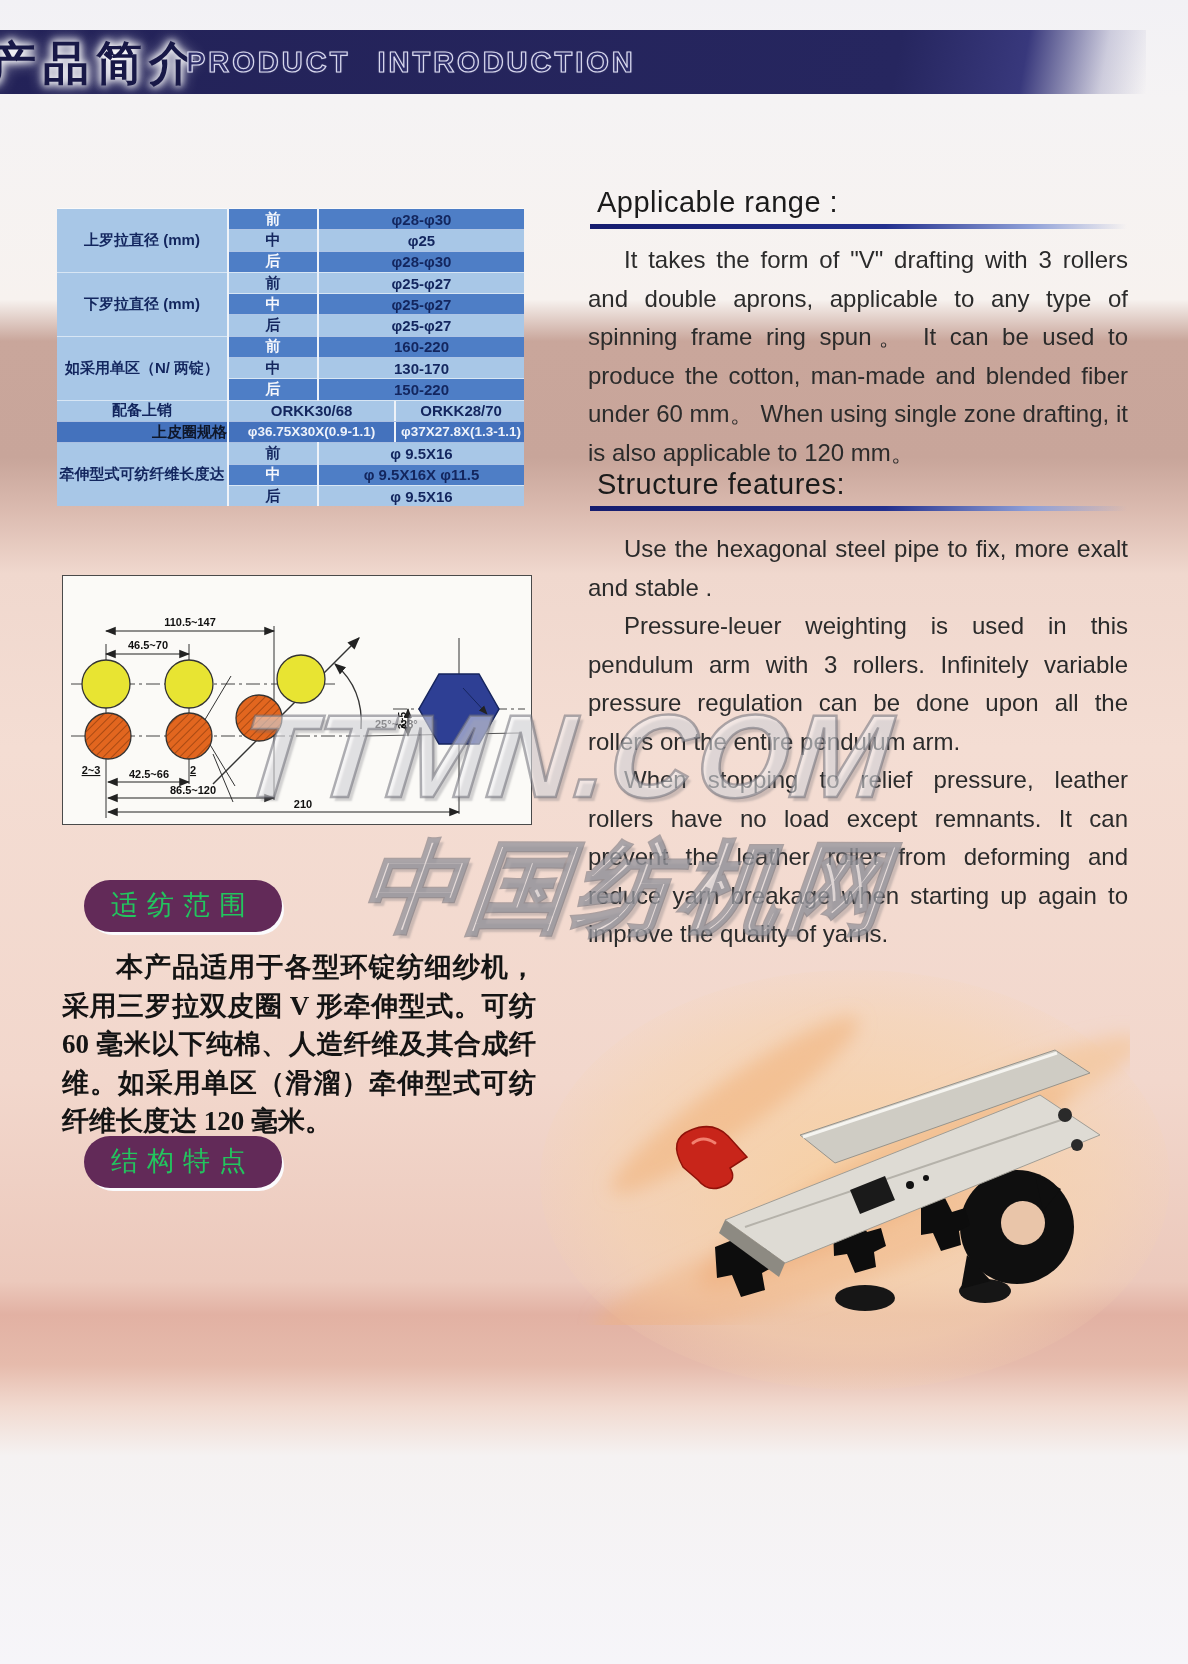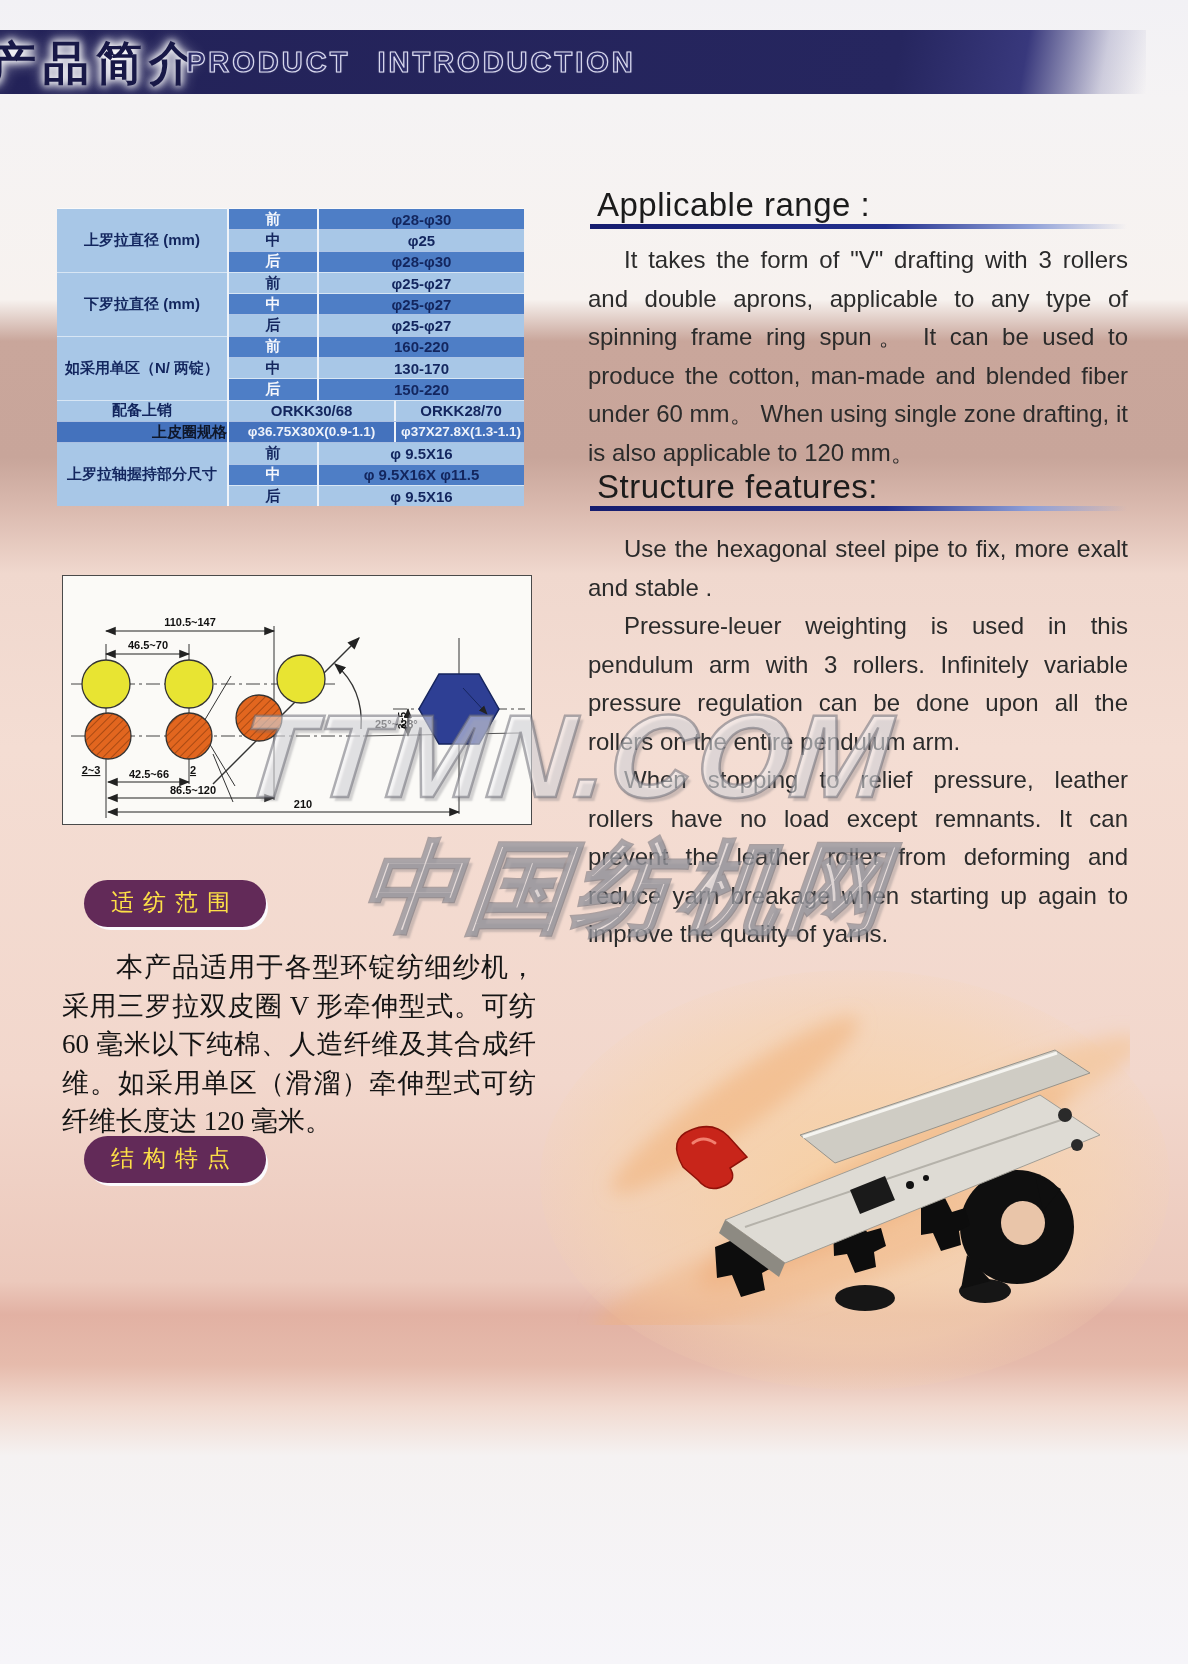--- a/index.html
+++ b/index.html
@@ -36,37 +36,37 @@
   tr.dark td.sub{color:#f5f7fc;}
   .pairrow{display:flex;width:100%;height:100%;align-items:center;}
   .pairrow span{display:block;line-height:20.3px;}
   .pairrow .pa{flex:0 0 56%;}
   .pairrow .pb{flex:0 0 44%;border-left:2px solid #eef2f8;}
   tr.lightpair td.cell2{background:#a8c7e7;}
   tr.darkpair td.label{background:#4472bd;color:#0f172a;text-align:right;}
   tr.darkpair td.cell2{background:#4472bd;color:#eef2fa;}
   tr.darkpair .pairrow span{font-size:13.5px;}
   
-  .eh{position:absolute;font-size:33px;font-weight:500;color:#1b1b1b;letter-spacing:.5px;}
+  .eh{position:absolute;font-size:29px;font-weight:500;color:#1b1b1b;letter-spacing:.5px;}
   .underline{position:absolute;height:5px;width:537px;
     background:linear-gradient(to right,#151c6e 0%,#23308e 55%,#8fa0d8 82%,rgba(200,210,240,0) 100%);}
   .ep{position:absolute;width:540px;font-size:24px;line-height:38.5px;color:#2b2b2b;
     text-align:justify;}
   .ep p{margin:0;text-indent:1.5em;}
   .ep.first{text-indent:2.1em;}
   
   .diagram{position:absolute;left:62px;top:575px;width:468px;height:248px;
     background:#fbfaf7;border:1.5px solid #4a4a4a;}
   
-  .badge{position:absolute;background:#622a58;color:#fde047;border-radius:26px;
-    padding:7px 27px 9px 27px;font-size:23px;letter-spacing:9px;font-weight:500;
+  .badge{position:absolute;background:#622a58;color:#22c55e;border-radius:26px;
+    padding:7px 27px 9px 27px;font-size:27px;letter-spacing:9px;font-weight:500;
     box-shadow:3px 4px 0 -1px #fbfbfd;}
   
   .cn{position:absolute;width:474px;font-family:"Liberation Serif",serif;
-    font-size:27px;line-height:38.5px;color:#141414;text-align:justify;}
+    font-size:27px;line-height:38.5px;color:#141414;text-align:justify;font-weight:bold;}
   .cn p{margin:0;text-indent:2em;}
   
   .glow{position:absolute;left:540px;top:970px;width:630px;height:420px;border-radius:50%;
     background:radial-gradient(ellipse at 50% 50%,rgba(247,208,163,.95) 0%,rgba(246,212,176,.55) 55%,rgba(246,214,180,0) 76%);}
   .photo{position:absolute;left:565px;top:995px;width:565px;height:330px;}
   
   .patent{position:absolute;left:620px;top:1280px;width:465px;text-align:right;}
   .patent .zh{font-size:26px;font-weight:bold;color:#2a2a2a;letter-spacing:1px;
     text-shadow:-1px -1px 0 #fff,1px -1px 0 #fff,-1px 1px 0 #fff,1px 1px 0 #fff,0 0 6px #fff;}
   .patent .en{margin-top:4px;font-family:"DejaVu Sans Mono",monospace;font-size:21px;font-weight:bold;color:#333;
@@ -148,21 +148,21 @@
       <tr class="darkpair">
         <td class="label">上皮圈规格</td>
         <td class="cell2" colspan="2">
           <div class="pairrow">
             <span class="pa">φ36.75X30X(0.9-1.1)</span>
             <span class="pb">φ37X27.8X(1.3-1.1)</span>
           </div>
         </td>
       </tr>
       <tr class="light">
-        <td class="label" rowspan="3">上罗拉轴握持部分尺寸</td>
+        <td class="label" rowspan="3">牵伸型式可纺纤维长度达</td>
         <td class="sub">前</td>
         <td class="val">φ 9.5X16</td>
       </tr>
       <tr class="dark">
         <td class="sub">中</td>
         <td class="val">φ 9.5X16X φ11.5</td>
       </tr>
       <tr class="light">
         <td class="sub">后</td>
         <td class="val">φ 9.5X16</td>

